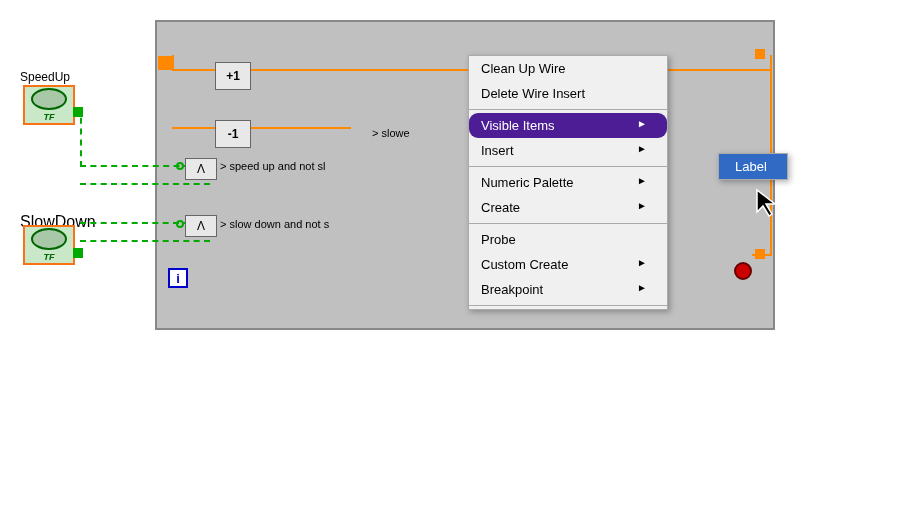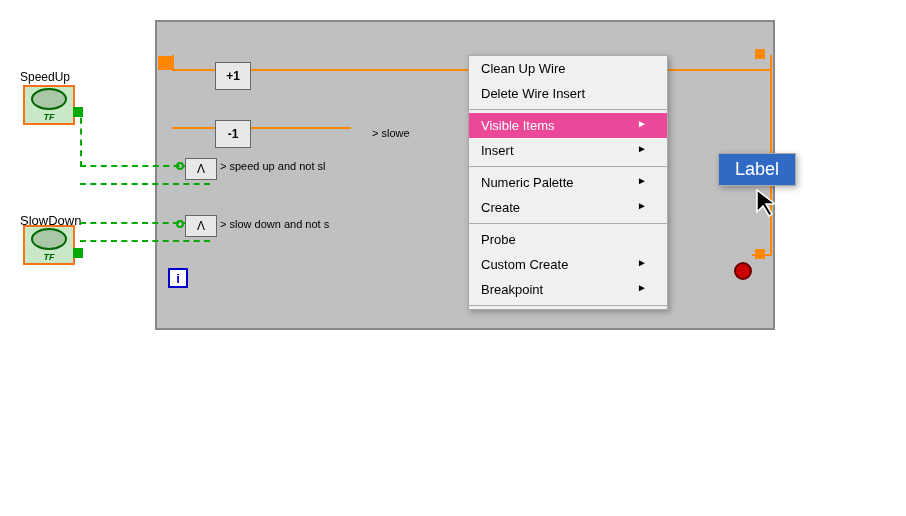--- a/index.html
+++ b/index.html
@@ -41,21 +41,21 @@
       font-size: 12px;
       color: #000;
       font-weight: normal;
     }
 
     
     .label-slowdown {
       position: absolute;
       top: 205px;
       left: 20px;
-      font-size: 13px;
+      font-size: 16px;
       color: #000;
       font-weight: normal;
     }
 
     
     .vi-block {
       position: absolute;
       width: 52px;
       height: 40px;
       border: 2px solid #f97316;
@@ -226,22 +226,23 @@
       display: flex;
       align-items: flex-start;
       justify-content: space-between;
       white-space: nowrap;
       color: #000;
       font-size: 13px;
       user-select: none;
     }
 
     .menu-item.active-item {
-      background: #ec4899;
+      background: #4c1d95;
       color: #fff;
+      border-radius: 9px;
     }
 
     .menu-separator {
       height: 1px;
       background: #aaa;
       margin: 3px 0;
     }
 
     .menu-arrow {
       font-size: 10px;
@@ -255,21 +256,21 @@
       left: 718px;
       background: #316ac5;
       border: 1px solid #aaa;
       box-shadow: 2px 2px 6px rgba(0,0,0,0.3);
       min-width: 70px;
       z-index: 102;
     }
 
     .label-submenu-item {
       padding: 5px 16px;
-      font-size: 18px;
+      font-size: 13px;
       color: #fff;
       cursor: pointer;
     }
 
     
     .cursor {
       position: absolute;
       top: 185px;
       left: 755px;
       width: 0;

